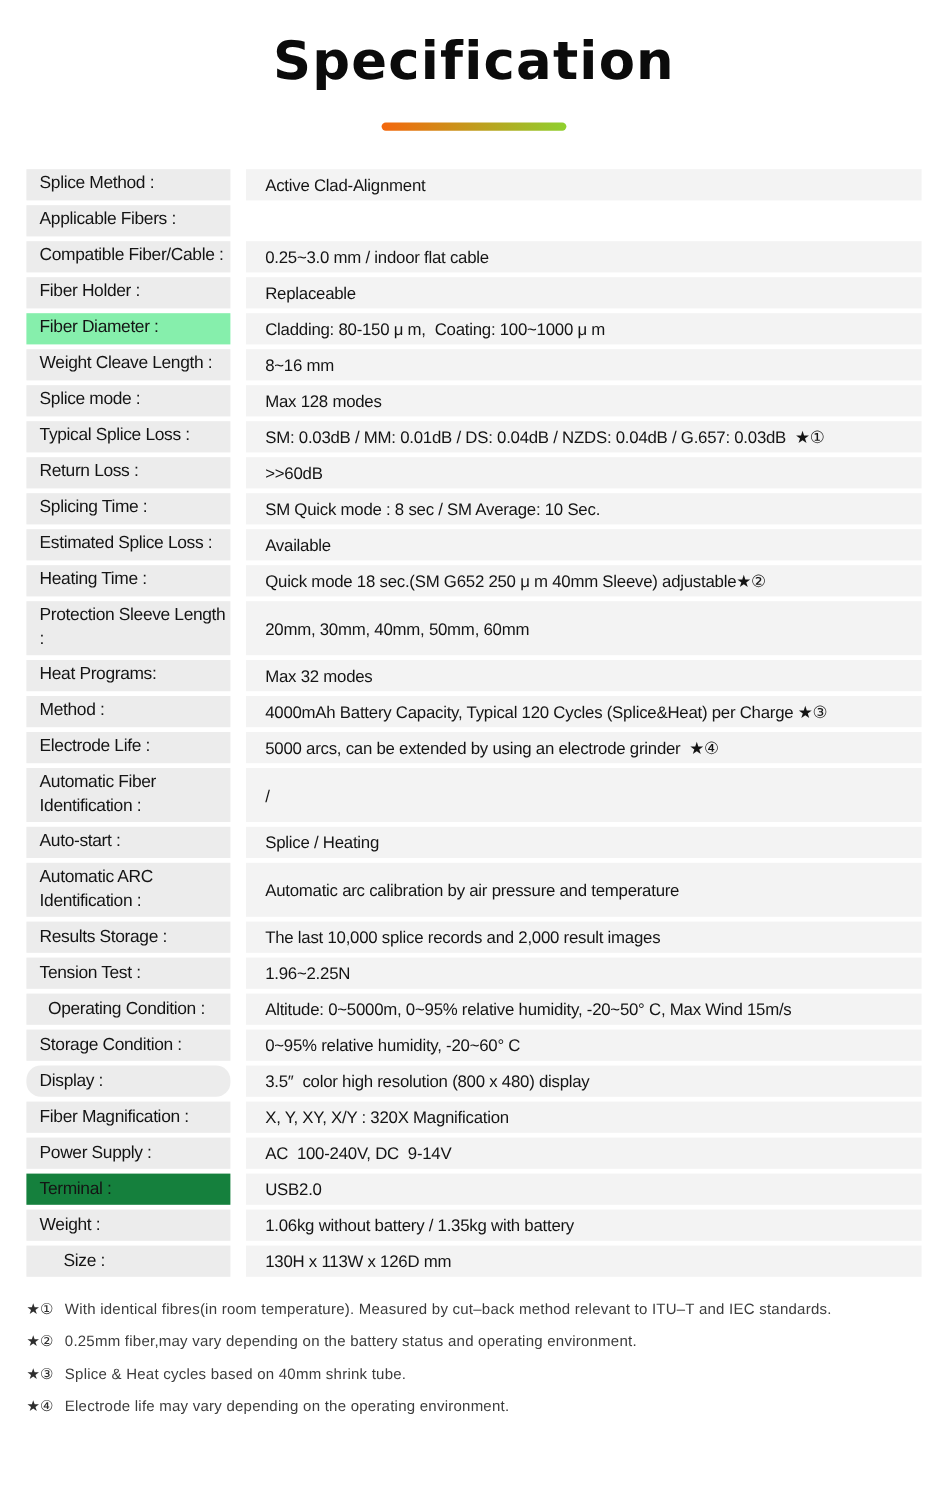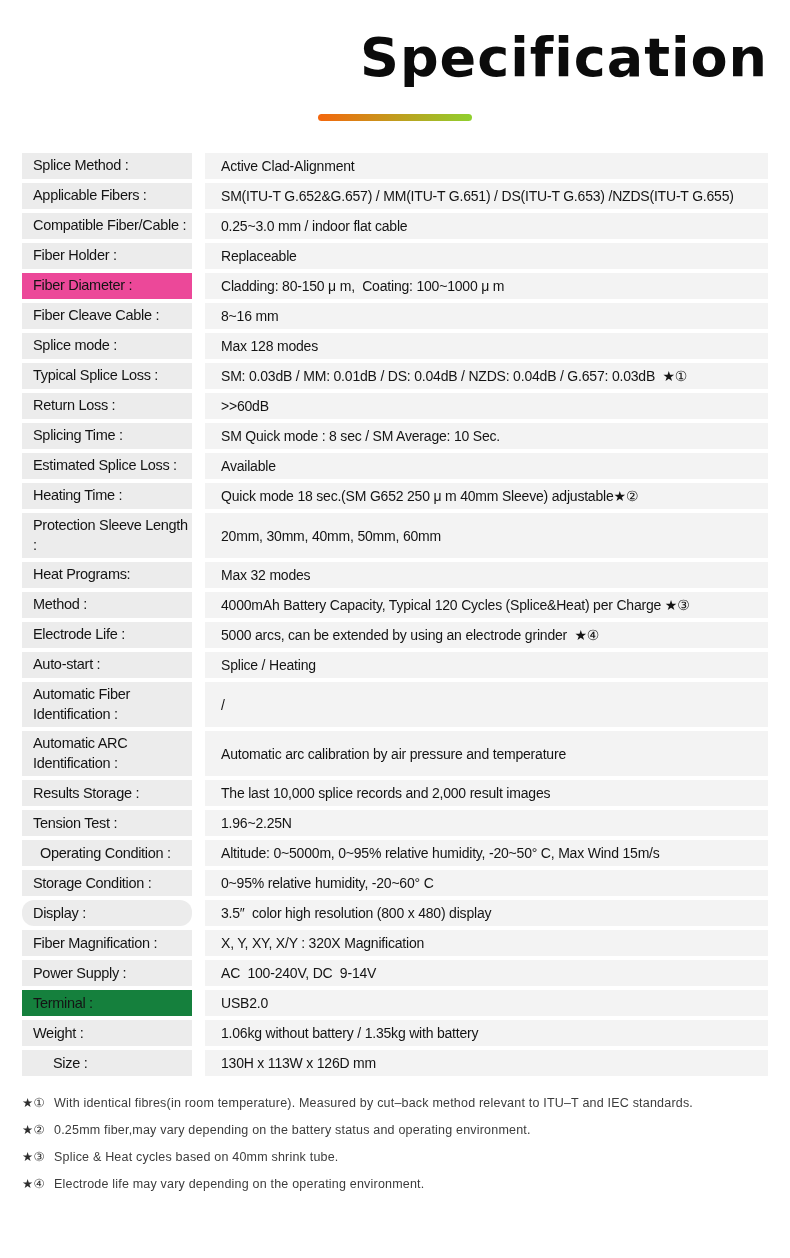--- a/index.html
+++ b/index.html
@@ -6,23 +6,23 @@
   body {
     width: 790px; height: 1258px;
     font-family: "Liberation Sans", sans-serif;
     color: #111;
     overflow: hidden;
   }
   .page { padding: 0 22px; box-sizing: border-box; }
 
   .title {
     margin: 26px 0 0 0;
-    text-align: right;
+    text-align: center;
     font-family: "DejaVu Sans", sans-serif;
-    font-size: 54px;
+    font-size: 44px;
     font-weight: 800;
     letter-spacing: 1px;
     color: #0b0b0b;
   }
   .divider {
     width: 154px; height: 7px;
     border-radius: 4px;
     margin: 25px auto 0 auto;
     background: linear-gradient(90deg, #f4670d, #8fd02e);
   }
@@ -76,40 +76,39 @@
   <div class="divider" style="background: linear-gradient(90deg, rgb(244, 103, 13), rgb(143, 208, 46));"></div>
 
   <div class="spec-table">
   <div class="row">
     <div class="cell-label" style="background: rgb(236, 236, 236);">Splice Method :</div>
     <div class="cell-value" style="background: rgb(243, 243, 243);">Active Clad-Alignment</div>
   </div>
 
   <div class="row">
     <div class="cell-label" style="background: rgb(236, 236, 236);">Applicable Fibers :</div>
-    <div class="cell-value" style="background: rgb(243, 243, 243);">SM(ITU-T G.652&amp;G.657) / MM(ITU-T G.651) / DS(ITU-T G.653) /NZDS(ITU-T G.655)</div>
   </div>
 
   <div class="row">
     <div class="cell-label" style="background: rgb(236, 236, 236);">Compatible Fiber/Cable :</div>
     <div class="cell-value" style="background: rgb(243, 243, 243);">0.25~3.0 mm / indoor flat cable</div>
   </div>
 
   <div class="row">
     <div class="cell-label" style="background: rgb(236, 236, 236);">Fiber Holder :</div>
     <div class="cell-value" style="background: rgb(243, 243, 243);">Replaceable</div>
   </div>
 
   <div class="row">
-    <div class="cell-label" style="background: #ec4899;">Fiber Diameter :</div>
+    <div class="cell-label" style="background: #86efac;">Fiber Diameter :</div>
     <div class="cell-value" style="background: rgb(243, 243, 243);">Cladding: 80-150 μ m, &nbsp;Coating: 100~1000 μ m</div>
   </div>
 
   <div class="row">
-    <div class="cell-label" style="background: rgb(236, 236, 236);">Fiber Cleave Cable :</div>
+    <div class="cell-label" style="background: rgb(236, 236, 236);">Weight Cleave Length :</div>
     <div class="cell-value" style="background: rgb(243, 243, 243);">8~16 mm</div>
   </div>
 
   <div class="row">
     <div class="cell-label" style="background: rgb(236, 236, 236);">Splice mode :</div>
     <div class="cell-value" style="background: rgb(243, 243, 243);">Max 128 modes</div>
   </div>
 
   <div class="row">
     <div class="cell-label" style="background: rgb(236, 236, 236);">Typical Splice Loss :</div>
@@ -150,30 +149,30 @@
     <div class="cell-label" style="background: rgb(236, 236, 236);">Method :</div>
     <div class="cell-value" style="background: rgb(243, 243, 243);">4000mAh Battery Capacity, Typical 120 Cycles (Splice&amp;Heat) per Charge ★③</div>
   </div>
 
   <div class="row">
     <div class="cell-label" style="background: rgb(236, 236, 236);">Electrode Life :</div>
     <div class="cell-value" style="background: rgb(243, 243, 243);">5000 arcs, can be extended by using an electrode grinder &nbsp;★④</div>
   </div>
 
   <div class="row">
+    <div class="cell-label" style="background: rgb(236, 236, 236);">Automatic Fiber Identification :</div>
+    <div class="cell-value" style="background: rgb(243, 243, 243);">/</div>
+  </div>
+
+  <div class="row">
     <div class="cell-label" style="background: rgb(236, 236, 236);">Auto-start :</div>
     <div class="cell-value" style="background: rgb(243, 243, 243);">Splice / Heating</div>
   </div>
 
   <div class="row">
-    <div class="cell-label" style="background: rgb(236, 236, 236);">Automatic Fiber Identification :</div>
-    <div class="cell-value" style="background: rgb(243, 243, 243);">/</div>
-  </div>
-
-  <div class="row">
     <div class="cell-label" style="background: rgb(236, 236, 236);">Automatic ARC Identification :</div>
     <div class="cell-value" style="background: rgb(243, 243, 243);">Automatic arc calibration by air pressure and temperature</div>
   </div>
 
   <div class="row">
     <div class="cell-label" style="background: rgb(236, 236, 236);">Results Storage :</div>
     <div class="cell-value" style="background: rgb(243, 243, 243);">The last 10,000 splice records and 2,000 result images</div>
   </div>
 
   <div class="row">

